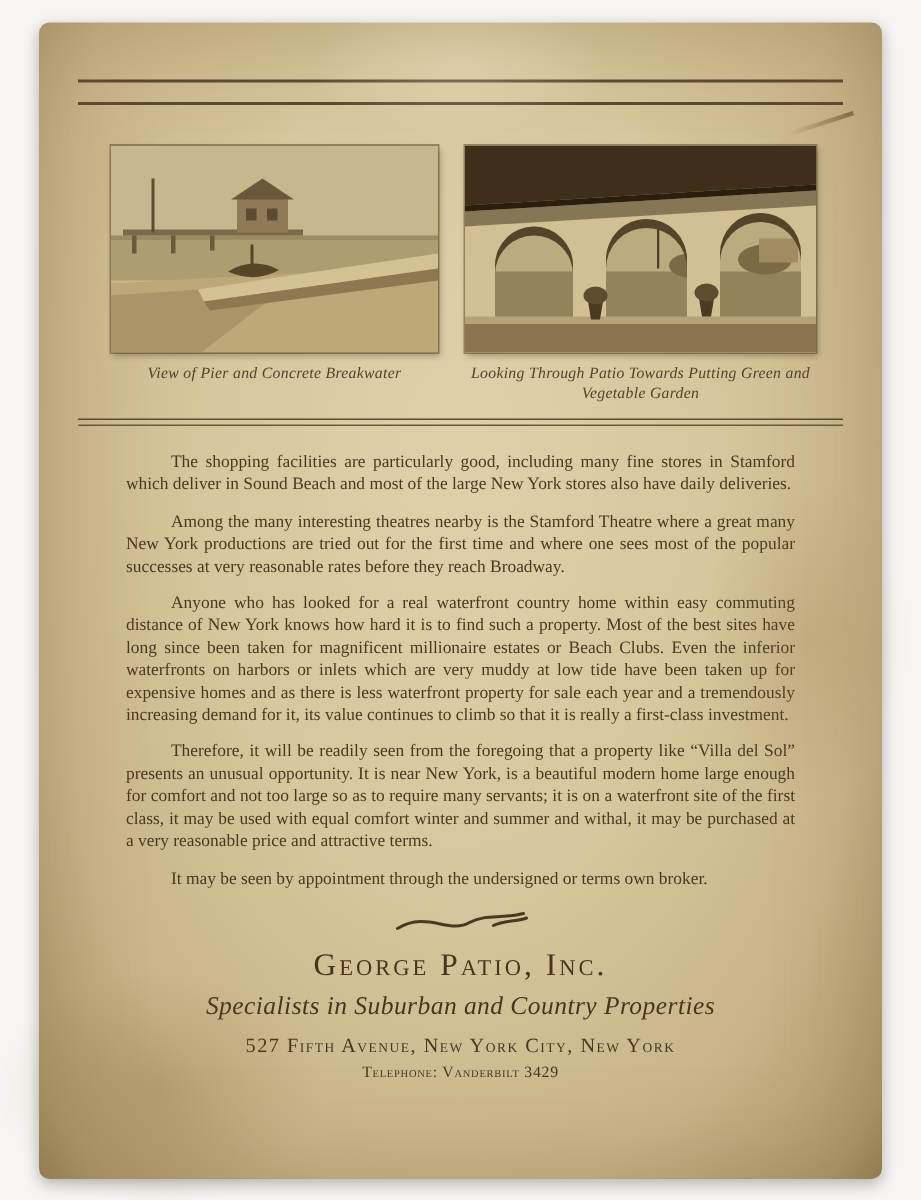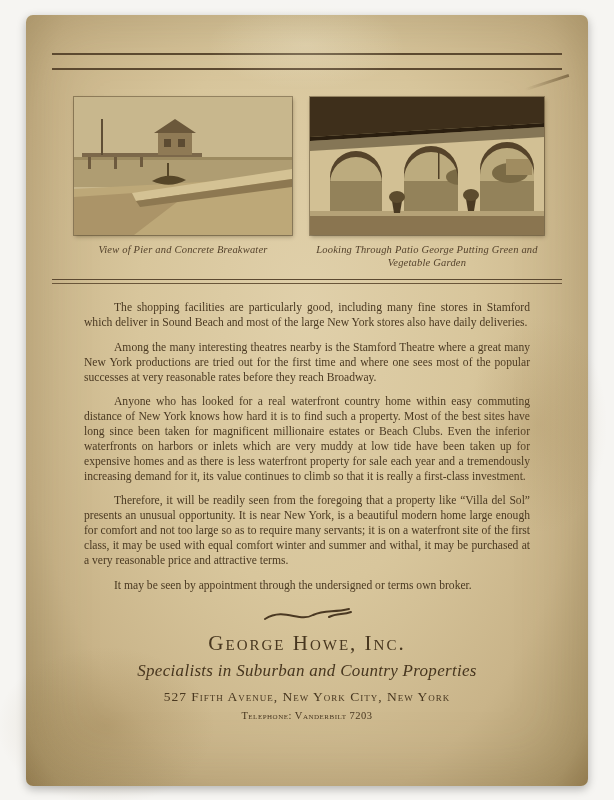--- a/index.html
+++ b/index.html
@@ -151,40 +151,40 @@
           <rect x="0" y="118" width="234" height="20" fill="#8a7550"></rect>
           <rect x="0" y="114" width="234" height="5" fill="#b5a277"></rect>
 
           <path d="M82,104 l10,0 -2,12 -6,0 Z" fill="#4a3a22"></path>
           <ellipse cx="87" cy="100" rx="8" ry="6" fill="#5d4c2e"></ellipse>
           <path d="M156,102 l10,0 -2,12 -6,0 Z" fill="#4a3a22"></path>
           <ellipse cx="161" cy="98" rx="8" ry="6" fill="#5d4c2e"></ellipse>
 
           <polygon points="0,44 234,30 234,40 0,54" fill="rgba(40,28,12,.45)"></polygon>
         </svg>
-        <figcaption>Looking Through Patio George Putting Green and Vegetable Garden</figcaption>
+        <figcaption>Looking Through Patio Towards Putting Green and Vegetable Garden</figcaption>
       </figure>
     </div>
 
     <div class="rule-double-bottom"></div>
 
     <div class="body-text">
       <p>The shopping facilities are particularly good, including many fine stores in Stamford which deliver in Sound Beach and most of the large New York stores also have daily deliveries.</p>
       <p>Among the many interesting theatres nearby is the Stamford Theatre where a great many New York productions are tried out for the first time and where one sees most of the popular successes at very reasonable rates before they reach Broadway.</p>
       <p>Anyone who has looked for a real waterfront country home within easy commuting distance of New York knows how hard it is to find such a property.  Most of the best sites have long since been taken for magnificent millionaire estates or Beach Clubs.  Even the inferior waterfronts on harbors or inlets which are very muddy at low tide have been taken up for expensive homes and as there is less waterfront property for sale each year and a tremendously increasing demand for it, its value continues to climb so that it is really a first-class investment.</p>
       <p>Therefore, it will be readily seen from the foregoing that a property like “Villa del Sol” presents an unusual opportunity.  It is near New York, is a beautiful modern home large enough for comfort and not too large so as to require many servants; it is on a waterfront site of the first class, it may be used with equal comfort winter and summer and withal, it may be purchased at a very reasonable price and attractive terms.</p>
       <p>It may be seen by appointment through the undersigned or terms own broker.</p>
     </div>
 
     <div class="flourish-wrap">
       <svg width="96" height="24" viewBox="0 0 96 24">
         <path d="M6,16 C26,4 40,20 54,12 C66,6 74,10 90,6 M70,14 C78,10 84,12 92,9" fill="none" stroke="#4a3822" stroke-width="2" stroke-linecap="round"></path>
       </svg>
     </div>
 
     <div class="footer-block">
-      <div class="company">George Howe, Inc.</div>
+      <div class="company">George Patio, Inc.</div>
       <div class="tagline">Specialists in Suburban and Country Properties</div>
       <div class="address">527 Fifth Avenue, New York City, New York</div>
-      <div class="phone">Telephone: Vanderbilt 7203</div>
+      <div class="phone">Telephone: Vanderbilt 3429</div>
     </div>
   </div>
 </div>
 
 </body></html>

